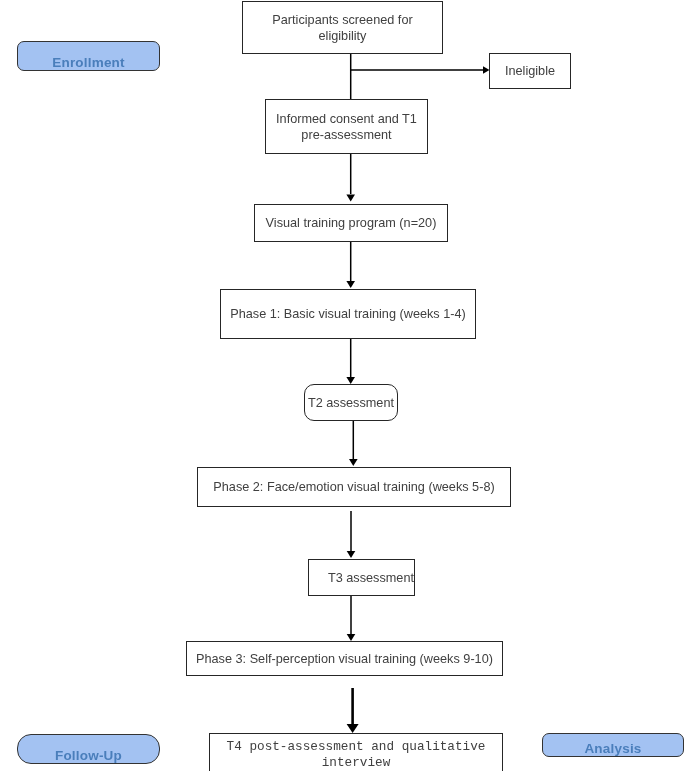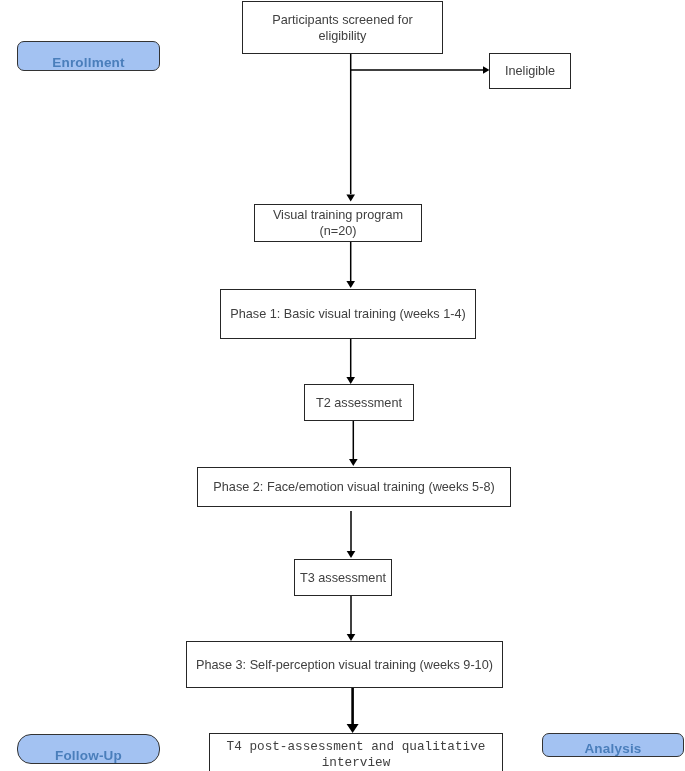--- a/index.html
+++ b/index.html
@@ -70,42 +70,45 @@
   </div>
 
   <div class="node" style="left:242px; top:1px; width:201px; height:53px;">
     <span><span>Participants screened for</span><br><span>eligibility</span></span>
   </div>
 
   <div class="node" style="left:489px; top:53px; width:82px; height:36px;">
     <span>Ineligible</span>
   </div>
 
+  <div class="node" style="left:265px; top:99px; width:163px; height:55px;">
+    <span><span>Informed consent and T1</span><br><span>pre-assessment</span></span>
+  </div>
 
-  <div class="node" style="left:254px; top:204px; width:168px; height:38px;">
+  <div class="node" style="left:254px; top:204px; width:194px; height:38px;">
     <span>Visual training program (n=20)</span>
   </div>
 
   <div class="node" style="left:220px; top:289px; width:256px; height:50px;">
     <span>Phase 1: Basic visual training (weeks 1-4)</span>
   </div>
 
-  <div class="node" style="left:304px; top:384px; width:110px; height:37px;">
+  <div class="node" style="left:304px; top:384px; width:94px; height:37px;border-radius:10px;">
     <span>T2 assessment</span>
   </div>
 
   <div class="node" style="left:197px; top:467px; width:314px; height:40px;">
     <span>Phase 2: Face/emotion visual training (weeks 5-8)</span>
   </div>
 
-  <div class="node" style="left:294px; top:559px; width:98px; height:37px;">
+  <div class="node" style="left:308px; top:559px; width:107px; height:37px;justify-content:flex-end;">
     <span>T3 assessment</span>
   </div>
 
-  <div class="node" style="left:186px; top:641px; width:317px; height:47px;align-items:center;">
+  <div class="node" style="left:186px; top:641px; width:317px; height:35px;align-items:center;">
     <span>Phase 3: Self-perception visual training (weeks 9-10)</span>
   </div>
 
   <div class="stage" style="left:17px; top:734px; width:143px; height:30px;border-radius:14px;">
     <span>Follow-Up</span>
   </div>
 
   <div class="node" style="left:209px; top:733px; width:294px; height:44px;font-family:Liberation Mono, monospace;">
     <span>T4 post-assessment and qualitative interview</span>
   </div>

